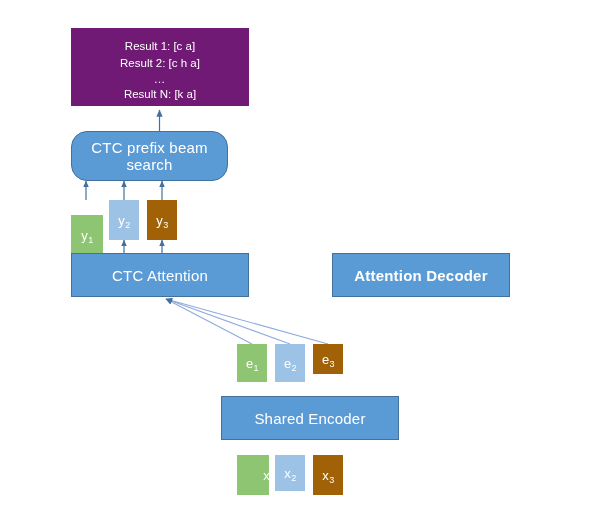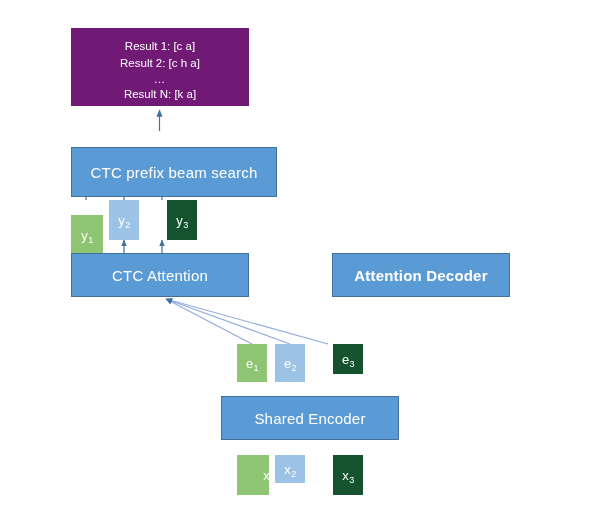--- a/index.html
+++ b/index.html
@@ -64,21 +64,21 @@
   }
   .token sub {
     font-size: 9px;
     vertical-align: baseline;
     position: relative;
     top: 3px;
     left: 0.5px;
   }
   .tok-green  { background: #8DC572; }
   .tok-blue   { background: #9CC3E5; }
-  .tok-yellow { background: #14532d; margin-left: 20px; }
+  .tok-yellow { background: #a16207; }
 
   svg.edges {
     position: absolute;
     left: 0;
     top: 0;
     width: 600px;
     height: 528px;
     pointer-events: none;
   }
 </style>
@@ -112,21 +112,21 @@
     <line x1="328" y1="344" x2="166" y2="299" stroke="#8FAADC" stroke-width="1.1" marker-end="url(#arrowhead)"></line>
   </svg>
 
   <div class="node results" style="left:71px; top:28px; width:178px; height:78px;">
     <div class="line">Result 1: [c a]</div>
     <div class="line">Result 2: [c h a]</div>
     <div class="line ellipsis">…</div>
     <div class="line">Result N: [k a]</div>
   </div>
 
-  <div class="node proc" style="left:71px; top:147px; width:206px; height:50px;">
+  <div class="node proc" style="left:71px; top:131px; width:157px; height:50px;border-radius:16px;">
     <span>CTC prefix beam search</span>
   </div>
 
   <div class="node token tok-green" style="left:71px; top:197px; width:32px; height:40px;margin-top:18px;">
     <span><span>y</span><sub>1</sub></span>
   </div>
   <div class="node token tok-blue" style="left:109px; top:200px; width:30px; height:40px;">
     <span><span>y</span><sub>2</sub></span>
   </div>
   <div class="node token tok-yellow" style="left:147px; top:200px; width:30px; height:40px;">
@@ -151,20 +151,20 @@
     <span><span>e</span><sub>3</sub></span>
   </div>
 
   <div class="node proc" style="left:221px; top:396px; width:178px; height:44px;">
     <span>Shared Encoder</span>
   </div>
 
   <div class="node token tok-green" style="left:237px; top:455px; width:30px; height:40px;padding-left:32px;">
     <span><span>x</span><sub>1</sub></span>
   </div>
-  <div class="node token tok-blue" style="left:275px; top:455px; width:30px; height:28px;">
+  <div class="node token tok-blue" style="left:275px; top:455px; width:30px; height:36px;">
     <span><span>x</span><sub>2</sub></span>
   </div>
   <div class="node token tok-yellow" style="left:313px; top:455px; width:30px; height:40px;">
     <span><span>x</span><sub>3</sub></span>
   </div>
 
 </div>
 
 </body></html>

